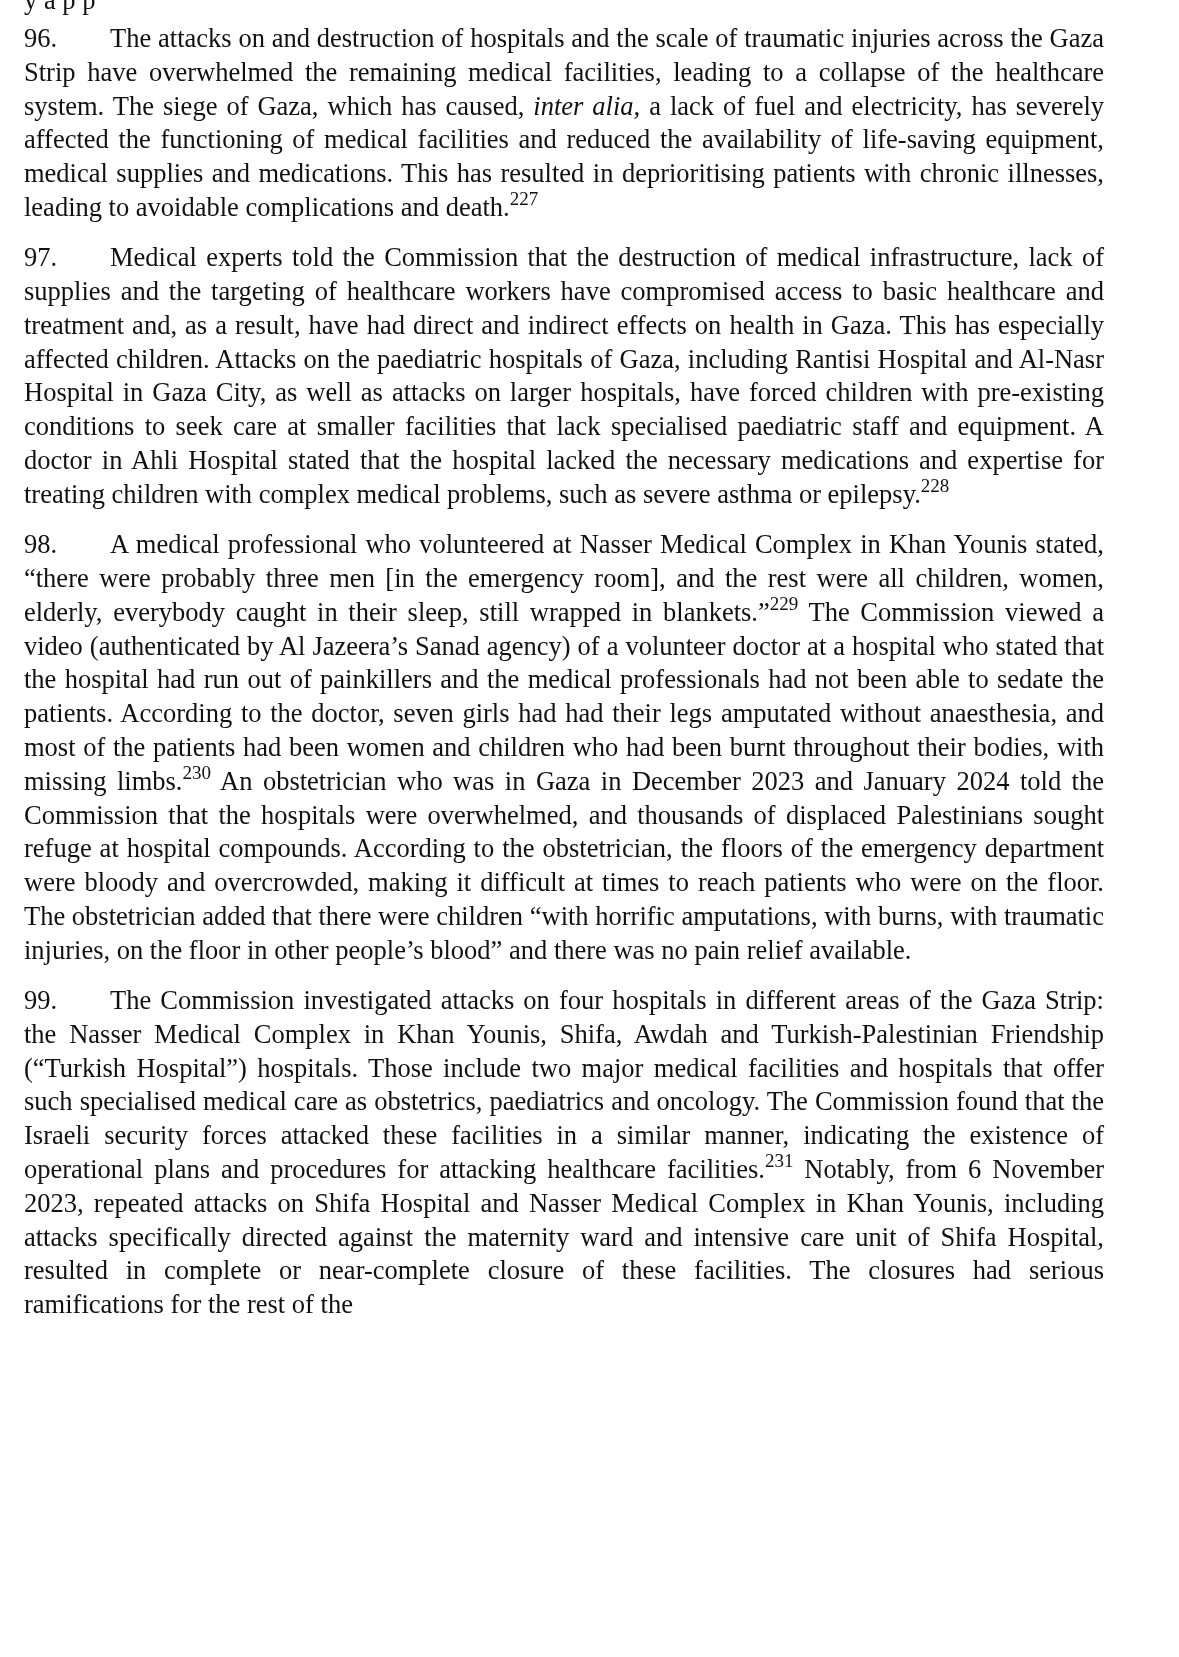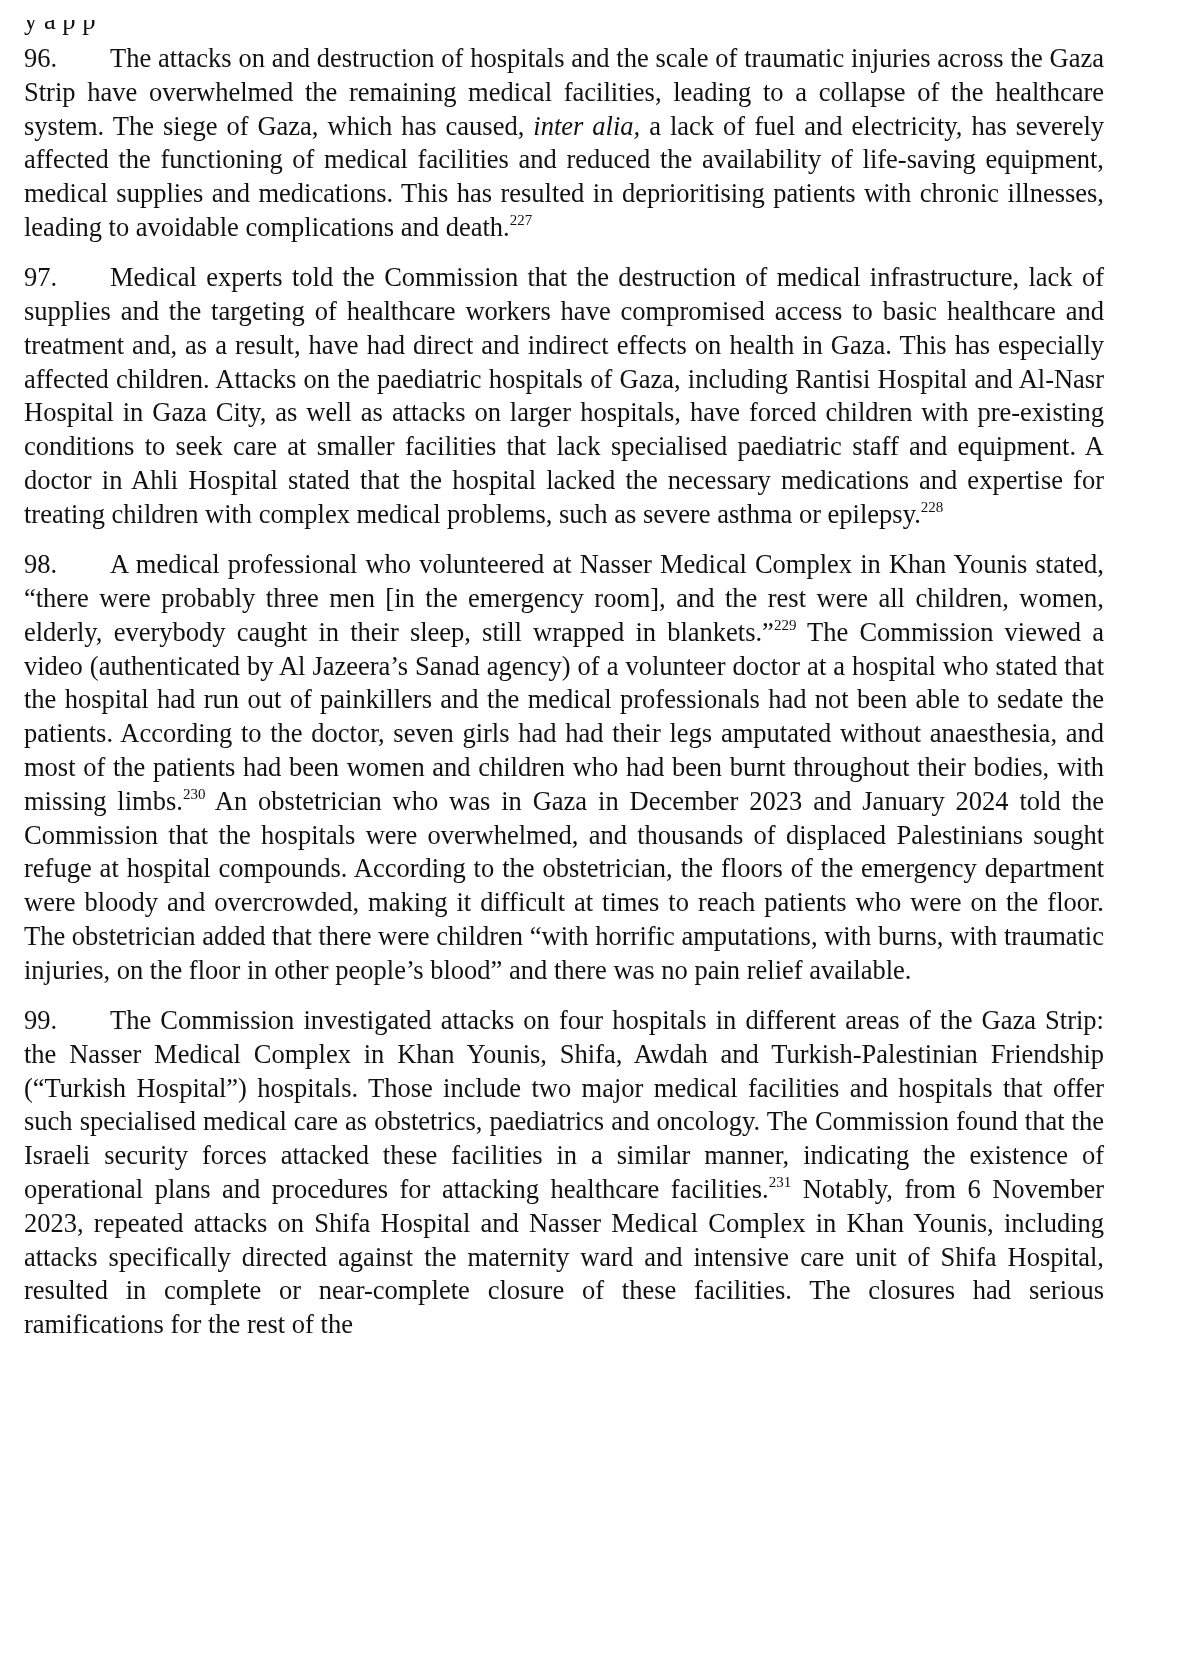--- a/index.html
+++ b/index.html
@@ -1,23 +1,23 @@
 <!DOCTYPE html>
 <html><head>
 <meta charset="utf-8">
 <style>
   html, body { margin: 0; padding: 0; background: #ffffff; }
   body { width: 1179px; height: 1657px; overflow: hidden; position: relative; }
   .page { position: absolute; left: 24px; top: 0; width: 1080px; color: #111;
-          font-family: "Liberation Serif", "DejaVu Serif", serif; font-size: 26.5px; line-height: 33.8px; margin-top: 20px; }
+          font-family: "Liberation Serif", "DejaVu Serif", serif; font-size: 26.5px; line-height: 33.8px; }
   .topcut { height: 22px; overflow: hidden; position: relative; }
   .topcut span { position: absolute; top: -16px; left: 0; color: #111; }
   .para { text-align: justify; text-align-last: left; margin: 0 0 16.5px 0; }
   .num { display: inline-block; width: 86px; }
-  sup { font-size: 15px; line-height: 0; vertical-align: 11px; }
+  sup { font-size: 19px; line-height: 0; vertical-align: 11px; }
   em { }
 </style>
 </head>
 <body>
 
 <div class="page">
   <div class="topcut">
       <span>y a p p</span>
     </div>
   <div id="paras">

